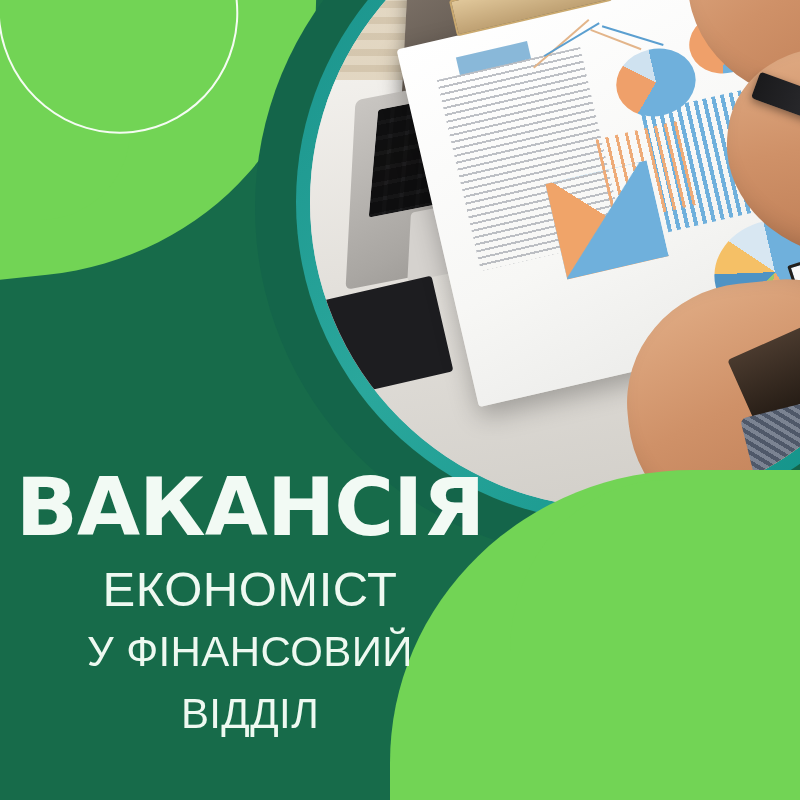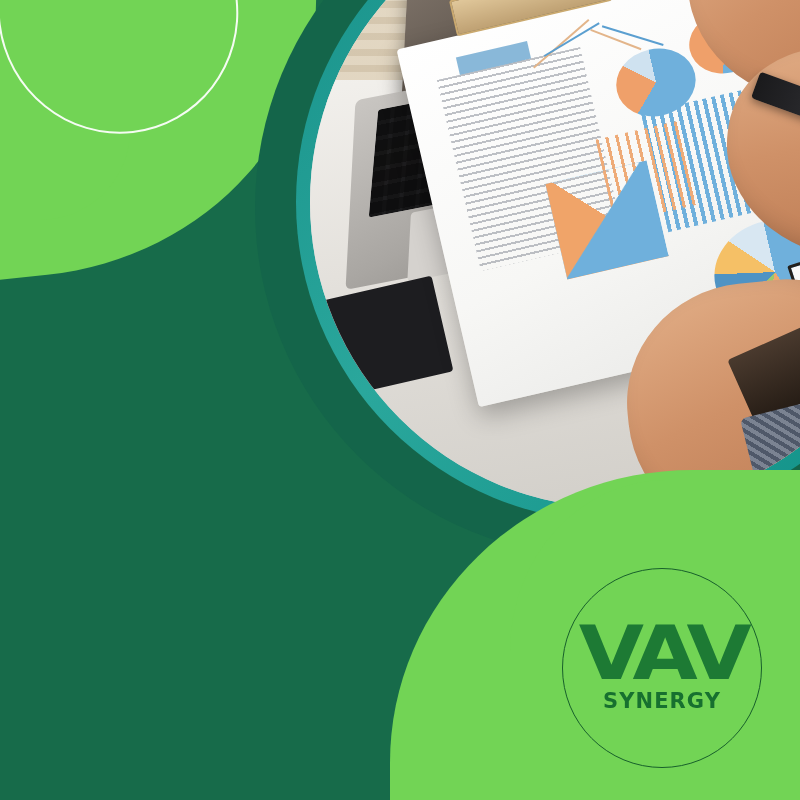--- a/index.html
+++ b/index.html
@@ -246,19 +246,21 @@
       <div class="p-pen-clip"></div>
       <div class="hand hand-c"></div>
       <div class="watch"></div>
       <div class="cuff"></div>
     </div>
   </div>
 
   <div class="blob-br"></div>
   <div class="blob-br2"></div>
 
-  <div class="logo">
-    <div class="logo-mark">VAV</div>
-    <div class="logo-sub">SYNERGY</div>
+
+  <div class="copy">
+    <h1 class="headline">ВАКАНСІЯ</h1>
+    <div class="sub1">ЕКОНОМІСТ</div>
+    <div class="sub2">У ФІНАНСОВИЙ</div>
+    <div class="sub2">ВІДДІЛ</div>
   </div>
 
-
 </div>
 
 </body></html>

